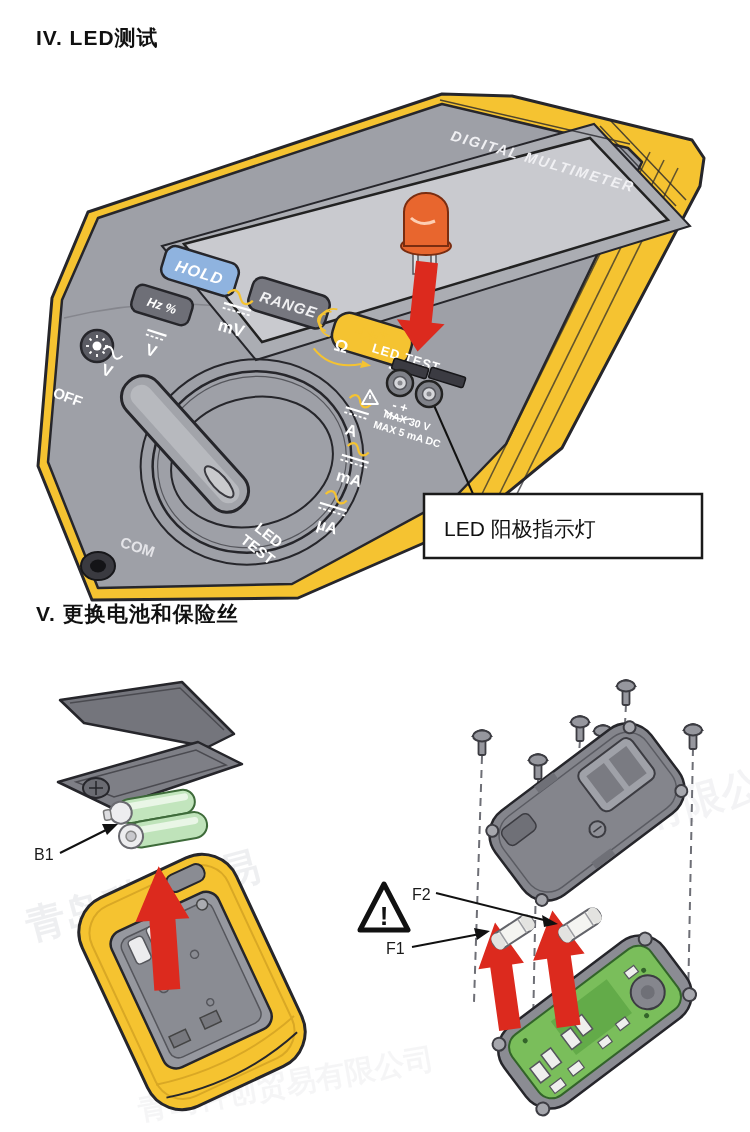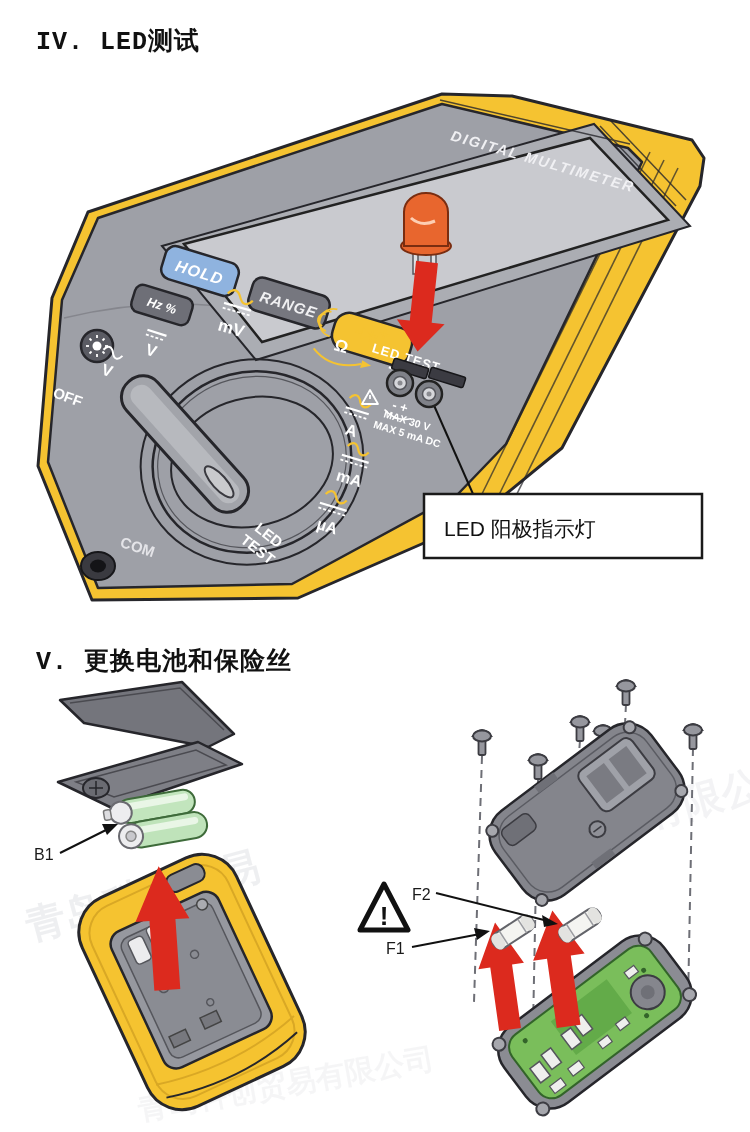--- a/index.html
+++ b/index.html
@@ -1,21 +1,21 @@
 <!DOCTYPE html>
 <html><head>
 <meta charset="utf-8">
 <style>
   html,body{margin:0;padding:0;background:#ffffff;}
   #page{position:relative;width:750px;height:1132px;background:#ffffff;overflow:hidden;
         font-family:"Liberation Sans","DejaVu Sans",sans-serif;}
-  .heading{position:absolute;left:36px;font-size:25px;font-weight:600;color:#111;
-           letter-spacing:1px;white-space:nowrap;font-family:Liberation Mono, monospace;}
+  .heading{position:absolute;left:36px;font-size:21px;font-weight:600;color:#111;
+           letter-spacing:1px;white-space:nowrap;}
   #h4{top:24px;}
-  #h5{top:644px;}
+  #h5{top:600px;}
   svg{position:absolute;left:0;top:0;}
   svg text{font-family:"Liberation Sans","DejaVu Sans",sans-serif;}
 </style>
 </head>
 <body>
 
 <div id="page">
 
   <div id="h4" class="heading">IV. LED测试</div>
   <div id="h5" class="heading">V. 更换电池和保险丝</div>

